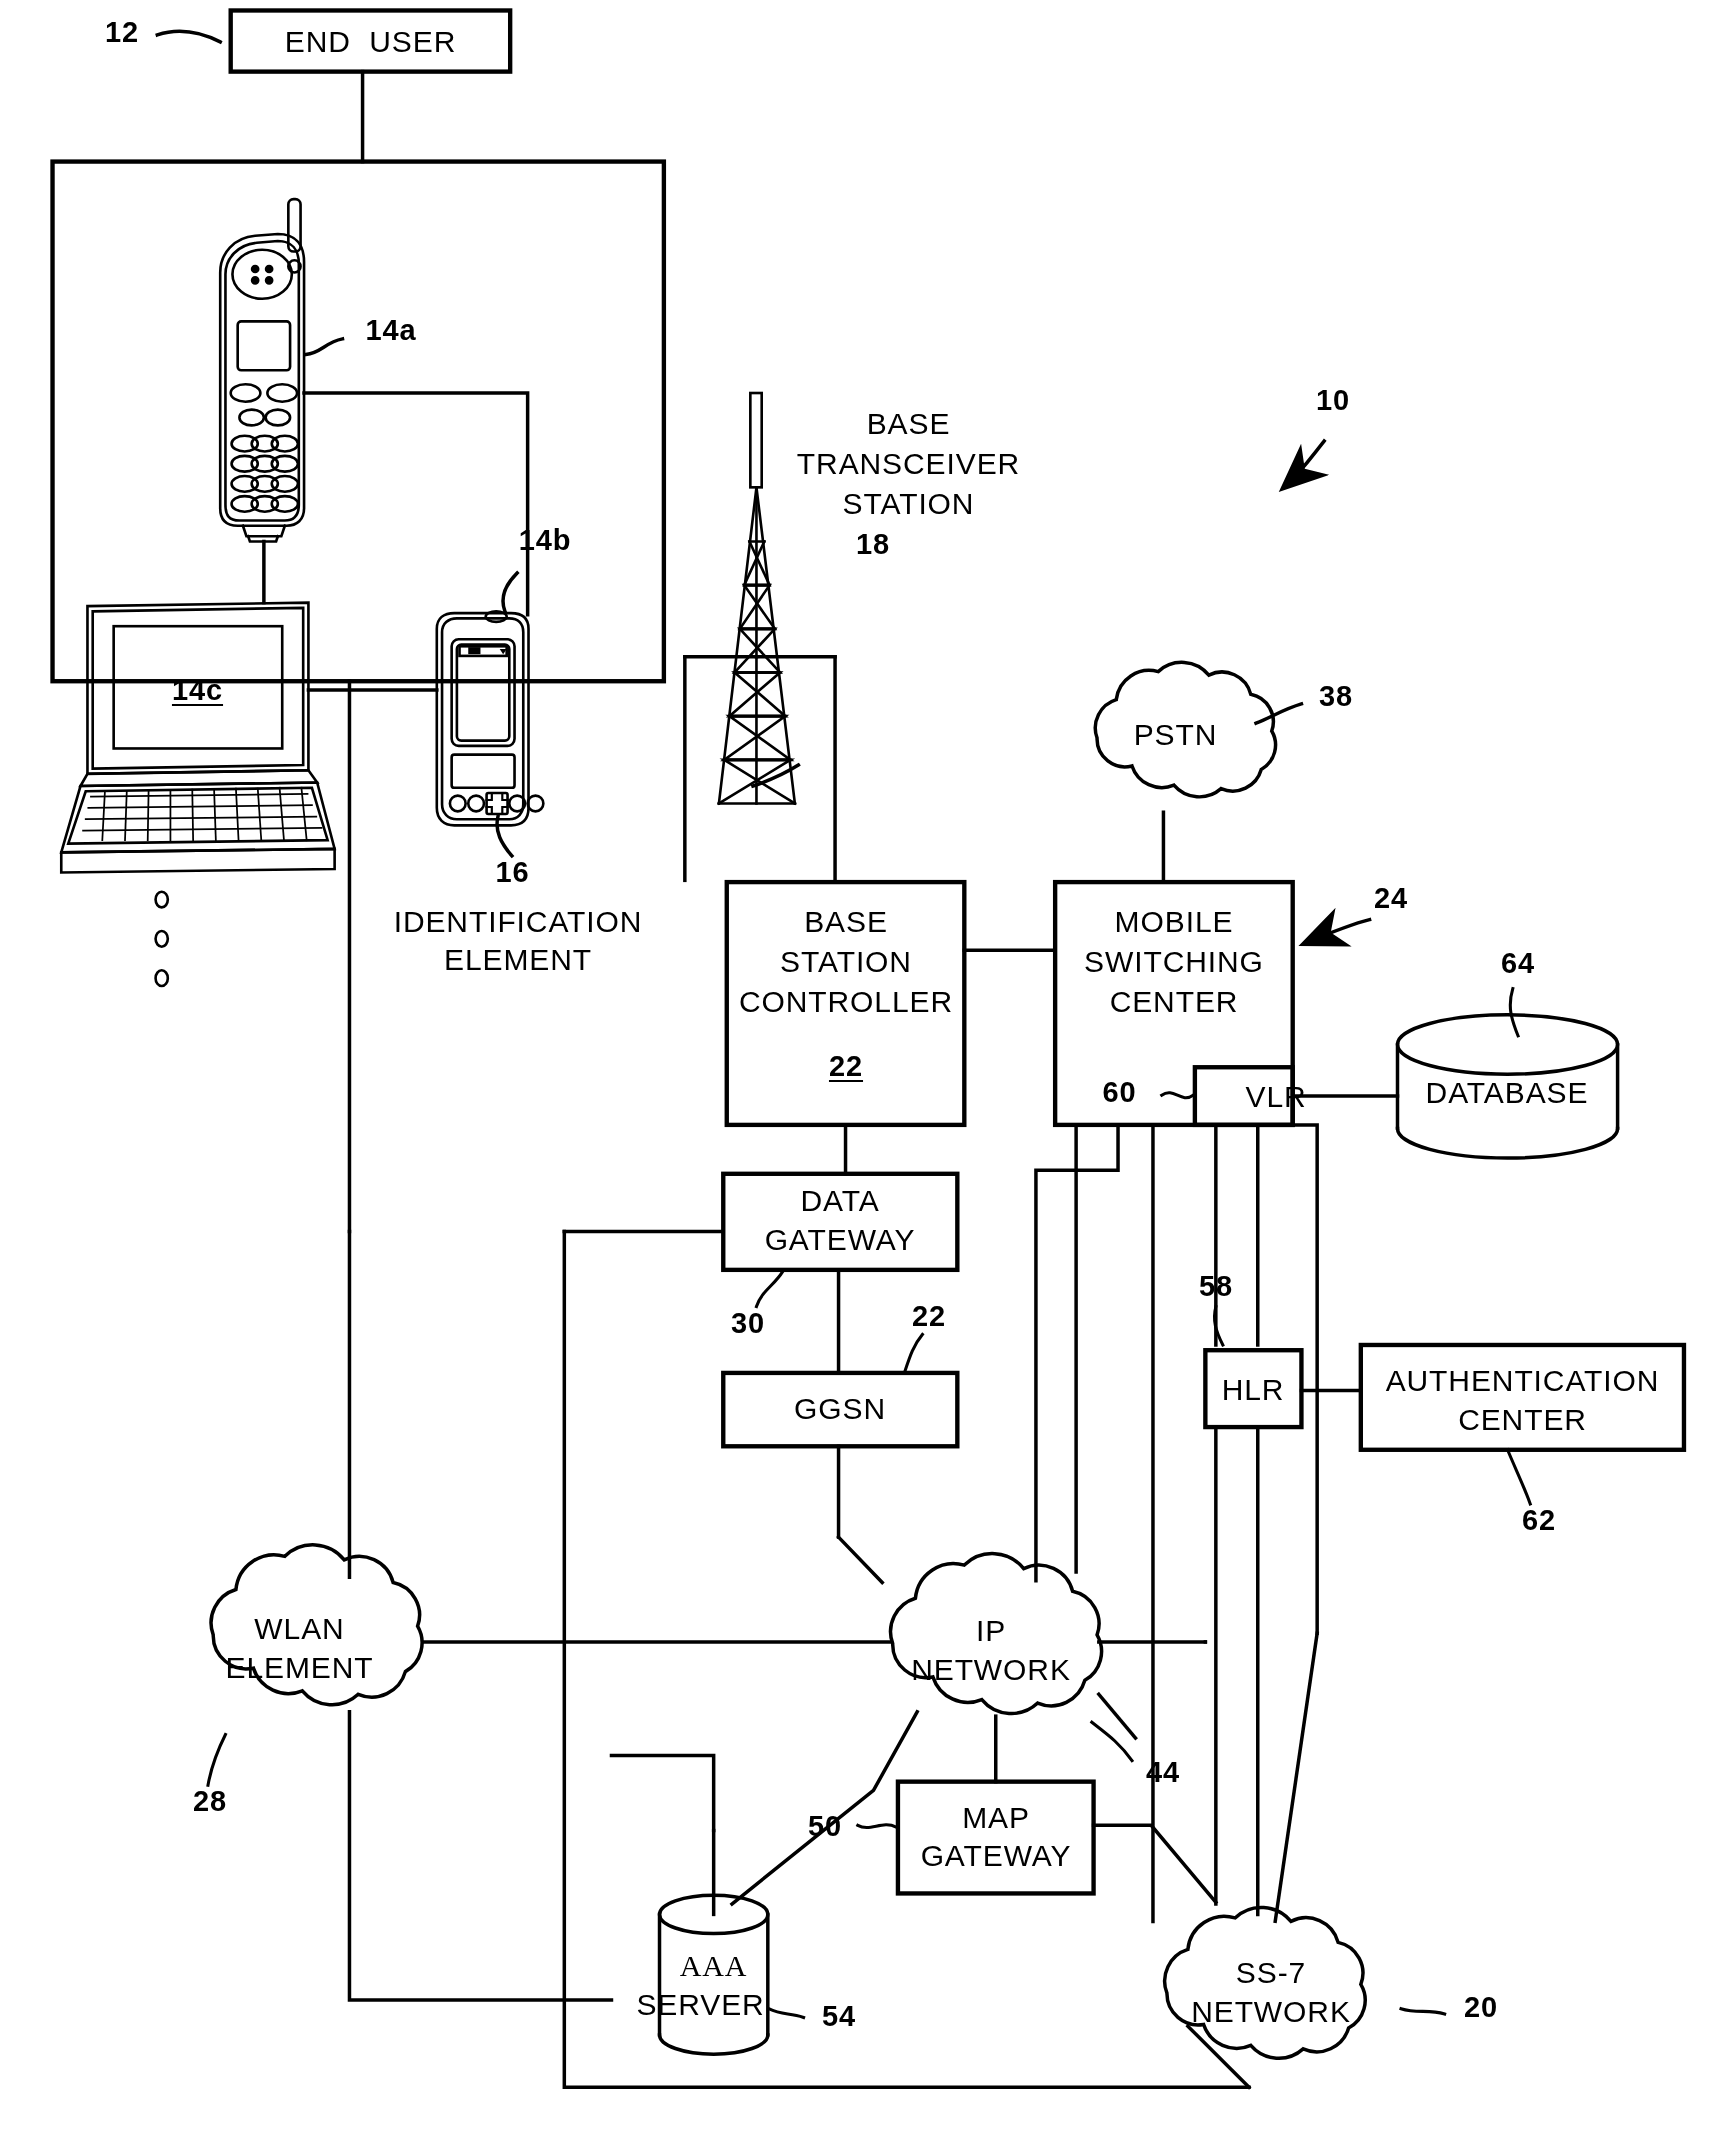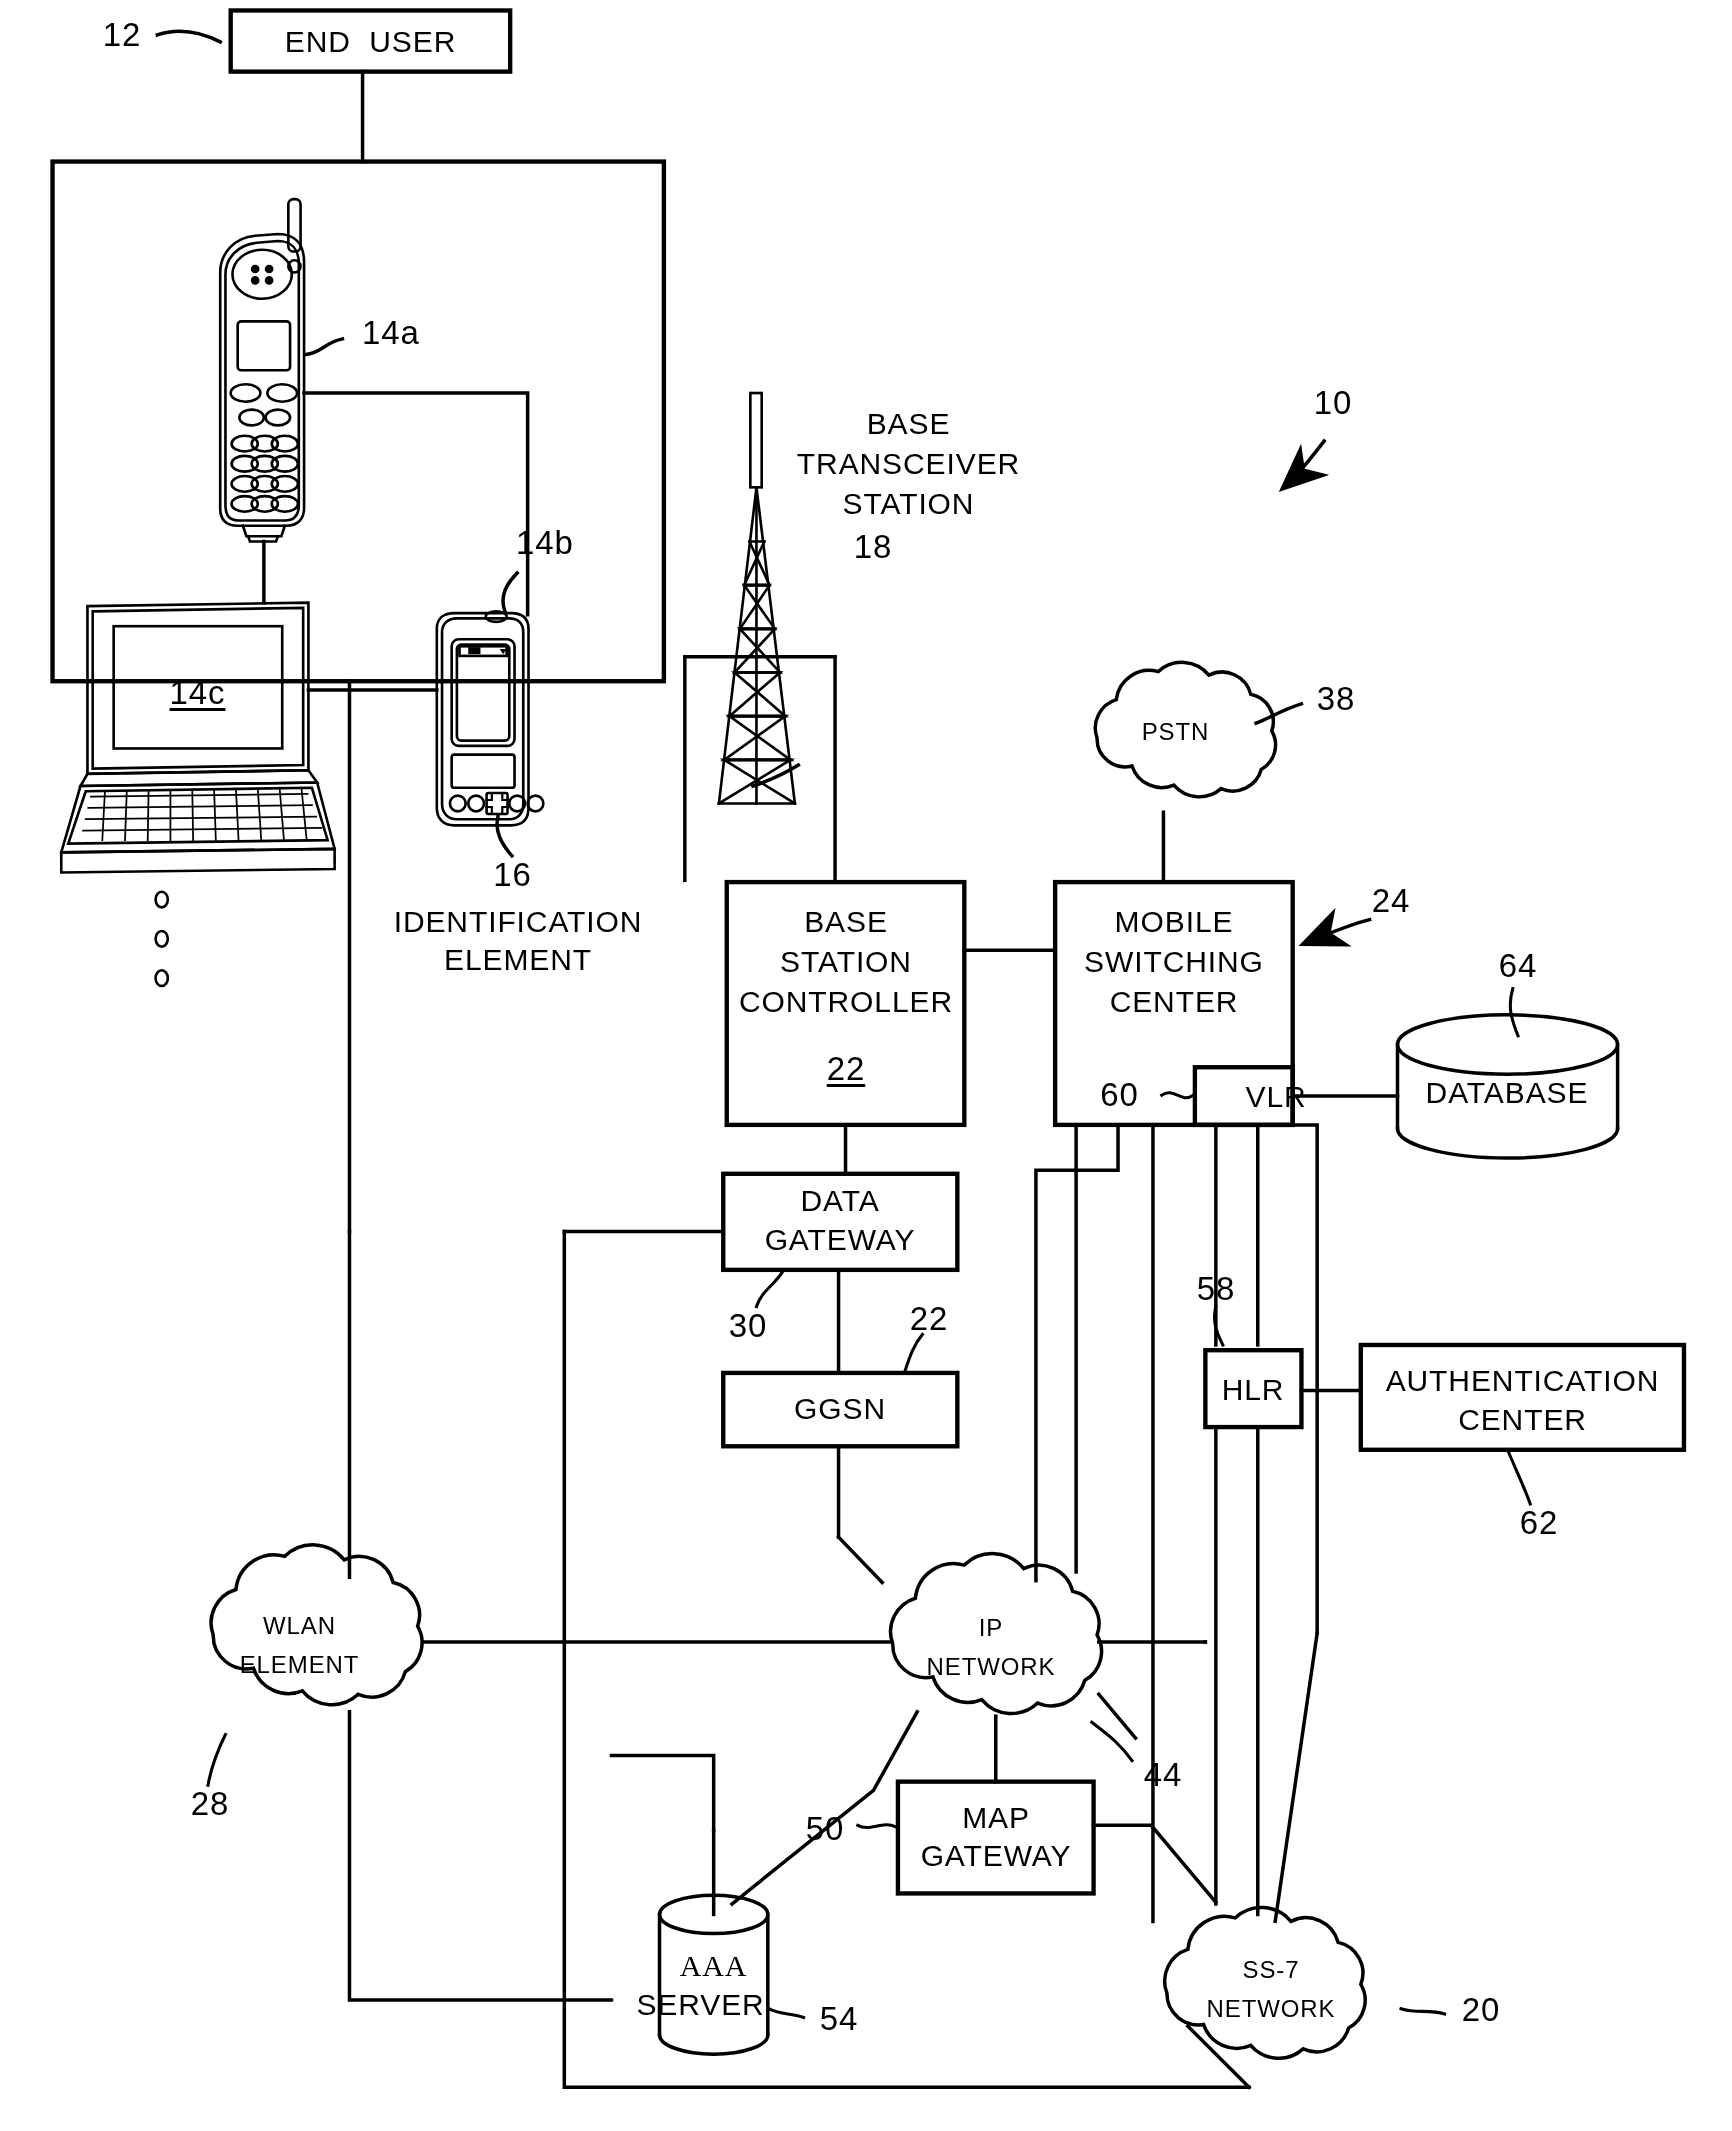--- a/index.html
+++ b/index.html
@@ -28,29 +28,30 @@
     letter-spacing: 0.9px;
     text-align: center;
     line-height: 1.15;
     white-space: pre;
     user-select: none;
   }
   .box-label {
     font-size: 30px;
   }
   .ref {
-    font-size: 33px;
+    font-size: 29px;
     letter-spacing: 0.9px;
+    font-weight: bold;
   }
   .ref-underline {
     text-decoration: underline;
     text-underline-offset: 4.4px;
   }
   .cloud-label {
-    font-size: 24px;
+    font-size: 30px;
   }
 </style>
 </head>
 <body>
 
 <div id="page">
 
   <svg id="svg-root" viewBox="0 0 1984 2440" xmlns="http://www.w3.org/2000/svg">
     <defs>
       <marker id="arrowhead" markerWidth="14" markerHeight="12" refX="12" refY="6" orient="auto">

